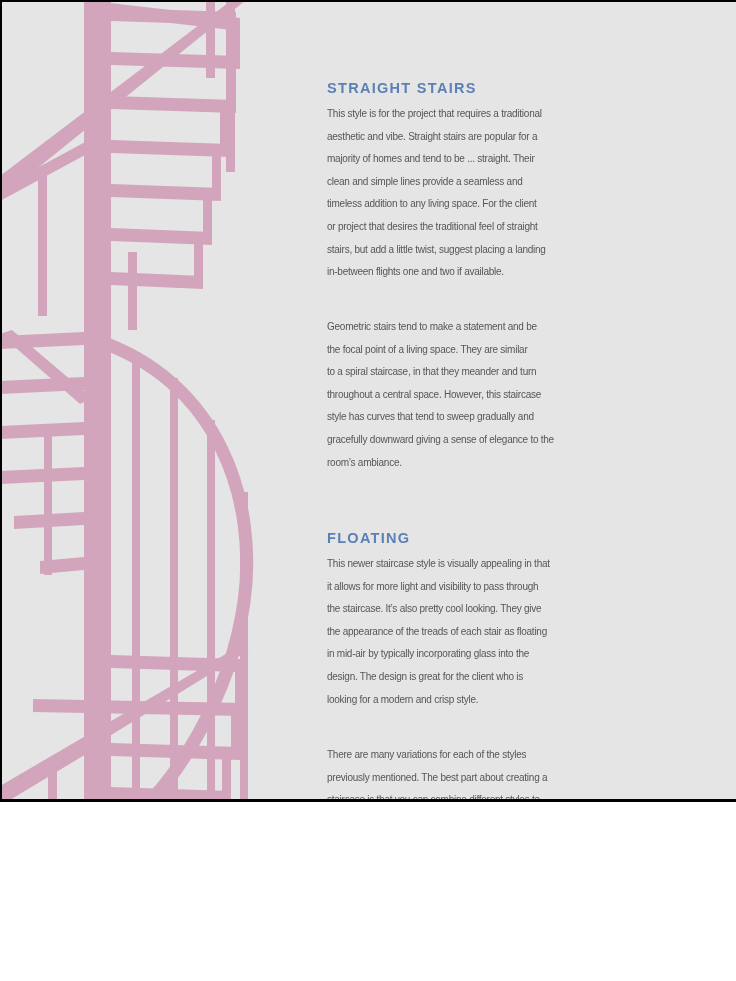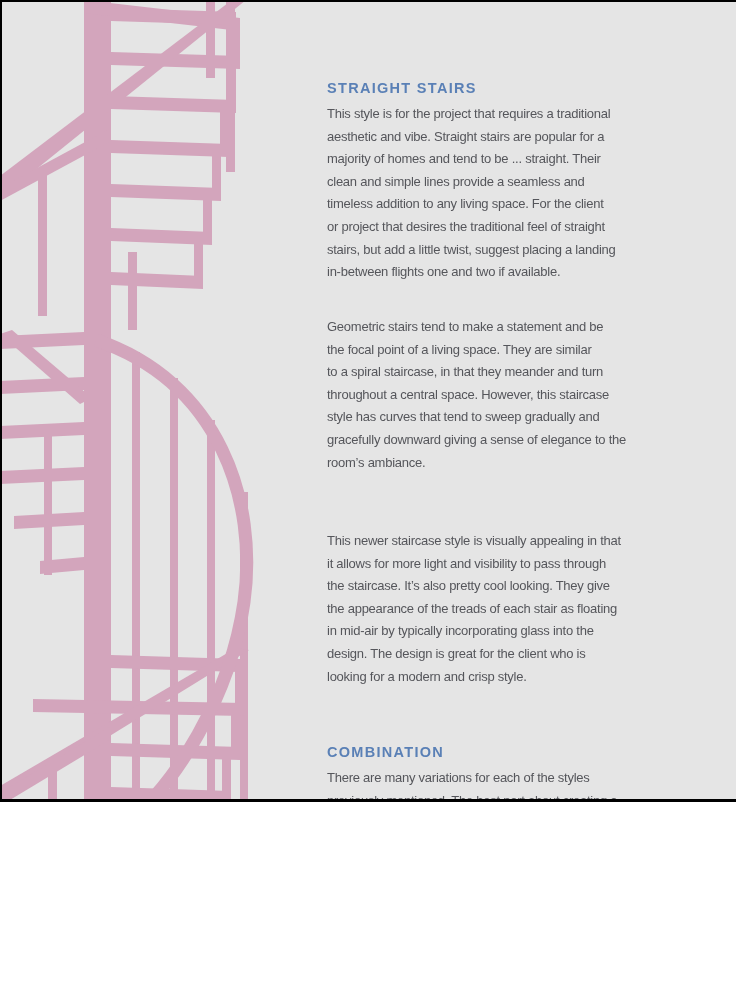--- a/index.html
+++ b/index.html
@@ -21,21 +21,21 @@
   .section { position: absolute; left: 0; width: 100%; }
   .section-heading {
     margin: 0 0 7px 0;
     font-size: 14.5px;
     font-weight: 700;
     letter-spacing: 1.3px;
     color: #5a80b6;
   }
   .section-body {
     margin: 0;
-    font-size: 13px;
+    font-size: 10px;
     letter-spacing: -0.25px;
     line-height: 22.6px;
     color: #55565b;
     white-space: pre-line;
   }
   .sec-1 { top: 80px; }
   .sec-2 { top: 316px; }
   .sec-3 { top: 530px; }
   .sec-4 { top: 744px; }
 
@@ -146,31 +146,31 @@
       <p class="section-body">Geometric stairs tend to make a statement and be
 the focal point of a living space. They are similar
 to a spiral staircase, in that they meander and turn
 throughout a central space. However, this staircase
 style has curves that tend to sweep gradually and
 gracefully downward giving a sense of elegance to the
 room’s ambiance.</p>
     </div>
 
     <div class="section sec-3">
+      <h2 class="section-heading">FLOATING</h2>
       <p class="section-body">This newer staircase style is visually appealing in that
 it allows for more light and visibility to pass through
 the staircase. It’s also pretty cool looking. They give
 the appearance of the treads of each stair as floating
 in mid-air by typically incorporating glass into the
 design. The design is great for the client who is
 looking for a modern and crisp style.</p>
     </div>
 
     <div class="section sec-4">
-      <h2 class="section-heading">COMBINATION</h2>
       <p class="section-body">There are many variations for each of the styles
 previously mentioned. The best part about creating a
 staircase is that you can combine different styles to
 create your own sub-style. Pick a style or two (maybe
 three if you’re feeling ambitious) and move on to the
 next step: figuring out how you’re going to make it.</p>
     </div>
 
   </div>
 

